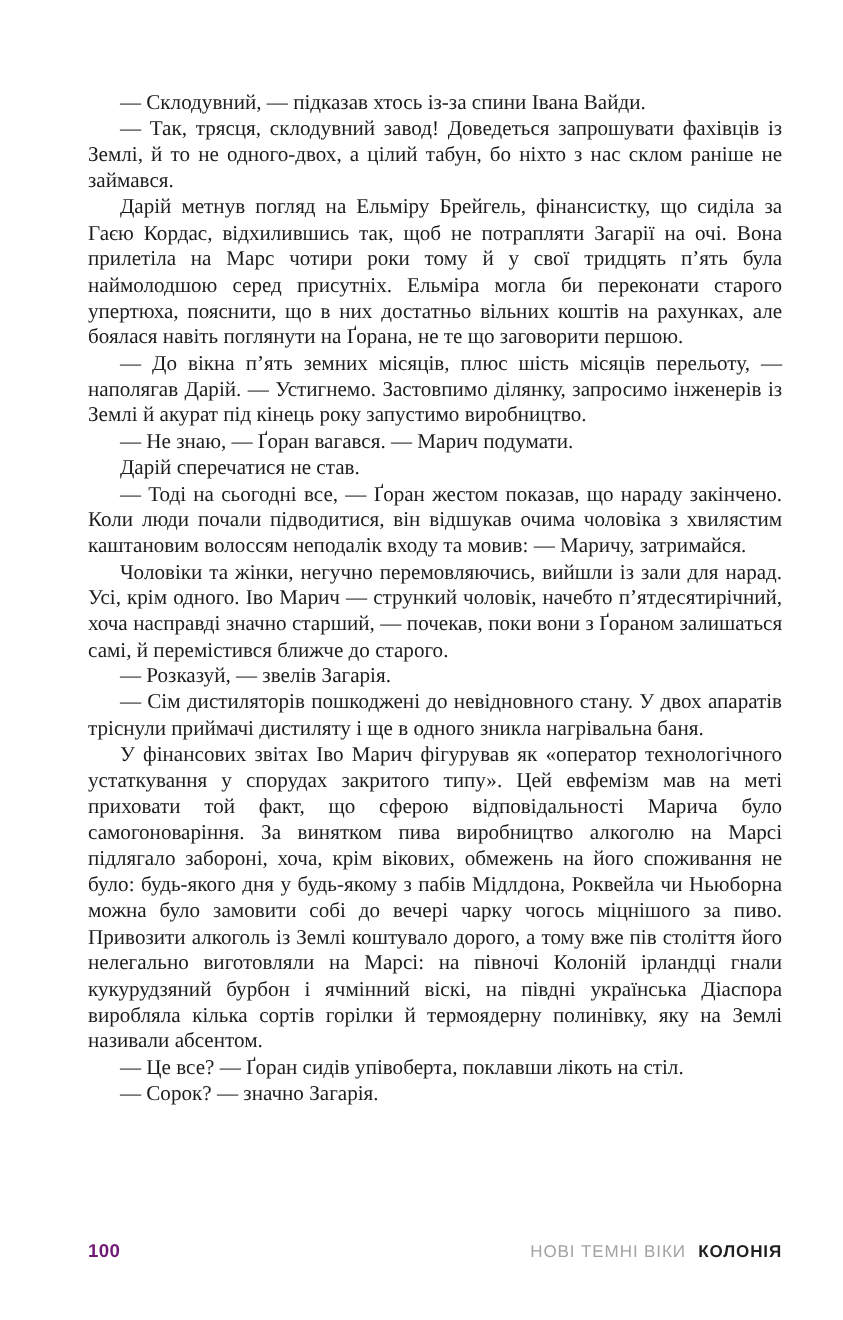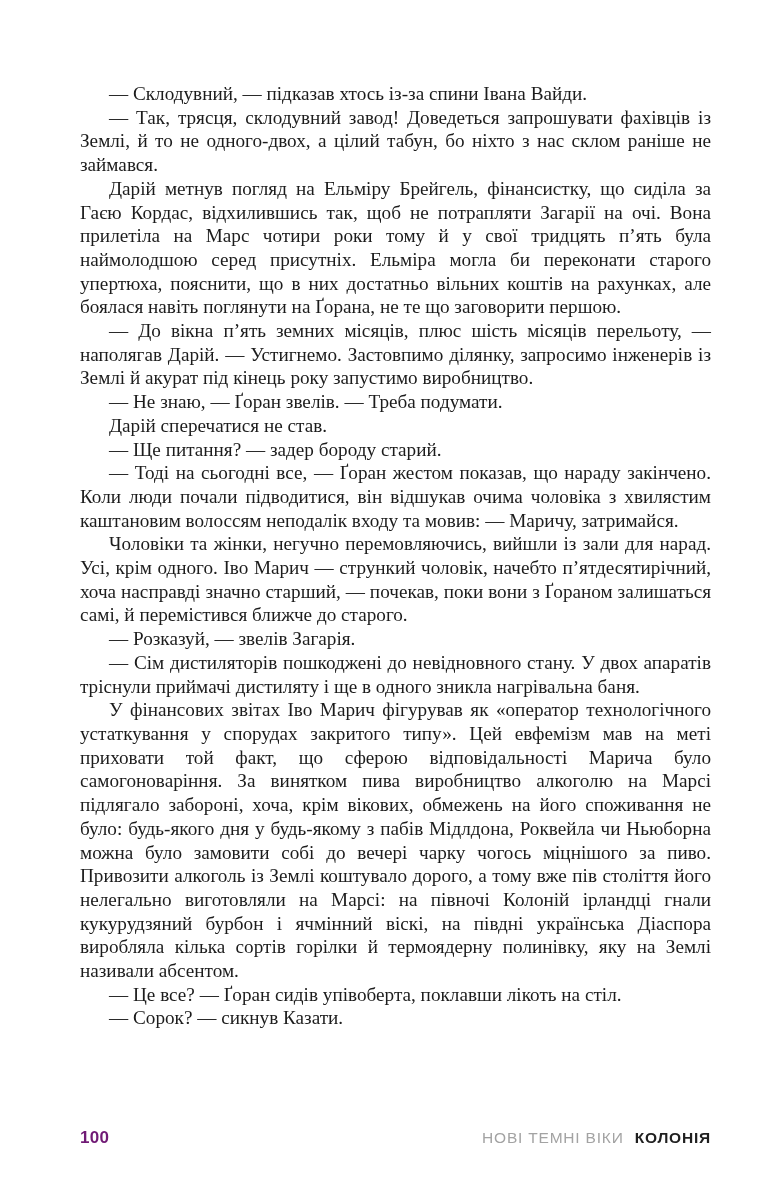--- a/index.html
+++ b/index.html
@@ -66,30 +66,29 @@
 </head>
 <body>
 
 <div class="book-page">
 
   <div class="text-block">
     <p>— Склодувний, — підказав хтось із-за спини Івана Вайди.</p>
     <p>— Так, трясця, склодувний завод! Доведеться запрошувати фахівців із Землі, й то не одного-двох, а цілий табун, бо ніхто з нас склом раніше не займався.</p>
     <p>Дарій метнув погляд на Ельміру Брейгель, фінансистку, що сиділа за Гаєю Кордас, відхилившись так, щоб не потрапляти Загарії на очі. Вона прилетіла на Марс чотири роки тому й у свої тридцять п’ять була наймолодшою серед присутніх. Ельміра могла би переконати старого упертюха, пояснити, що в них достатньо вільних коштів на рахунках, але боялася навіть поглянути на Ґорана, не те що заговорити першою.</p>
     <p>— До вікна п’ять земних місяців, плюс шість місяців перельоту, — наполягав Дарій. — Устигнемо. Застовпимо ділянку, запросимо інженерів із Землі й акурат під кінець року запустимо виробництво.</p>
-    <p>— Не знаю, — Ґоран звелів. — Треба подумати.</p>
+    <p>— Не знаю, — Ґоран вагався. — Марич подумати.</p>
     <p>Дарій сперечатися не став.</p>
-    <p>— Ще питання? — задер бороду старий.</p>
     <p>— Тоді на сьогодні все, — Ґоран жестом показав, що нараду закінчено. Коли люди почали підводитися, він відшукав очима чоловіка з хвилястим каштановим волоссям неподалік входу та мовив: — Маричу, затримайся.</p>
     <p>Чоловіки та жінки, негучно перемовляючись, вийшли із зали для нарад. Усі, крім одного. Іво Марич — стрункий чоловік, начебто п’ятдесятирічний, хоча насправді значно старший, — почекав, поки вони з Ґораном залишаться самі, й перемістився ближче до старого.</p>
     <p>— Розказуй, — звелів Загарія.</p>
     <p>— Сім дистиляторів пошкоджені до невідновного стану. У двох апаратів тріснули приймачі дистиляту і ще в одного зникла нагрівальна баня.</p>
     <p>У фінансових звітах Іво Марич фігурував як «оператор технологічного устаткування у спорудах закритого типу». Цей евфемізм мав на меті приховати той факт, що сферою відповідальності Марича було самогоноваріння. За винятком пива виробництво алкоголю на Марсі підлягало забороні, хоча, крім вікових, обмежень на його споживання не було: будь-якого дня у будь-якому з пабів Мідлдона, Роквейла чи Ньюборна можна було замовити собі до вечері чарку чогось міцнішого за пиво. Привозити алкоголь із Землі коштувало дорого, а тому вже пів століття його нелегально виготовляли на Марсі: на півночі Колоній ірландці гнали кукурудзяний бурбон і ячмінний віскі, на півдні українська Діаспора виробляла кілька сортів горілки й термоядерну полинівку, яку на Землі називали абсентом.</p>
     <p>— Це все? — Ґоран сидів упівоберта, поклавши лікоть на стіл.</p>
-    <p>— Сорок? — сикнув Казати.</p>
+    <p>— Сорок? — значно Загарія.</p>
   </div>
 
   <div class="page-footer">
     <span class="page-number">100</span>
     <span class="running-title">
       <span class="series">НОВІ ТЕМНІ ВІКИ</span>
       <span class="book">КОЛОНІЯ</span>
     </span>
   </div>
 

